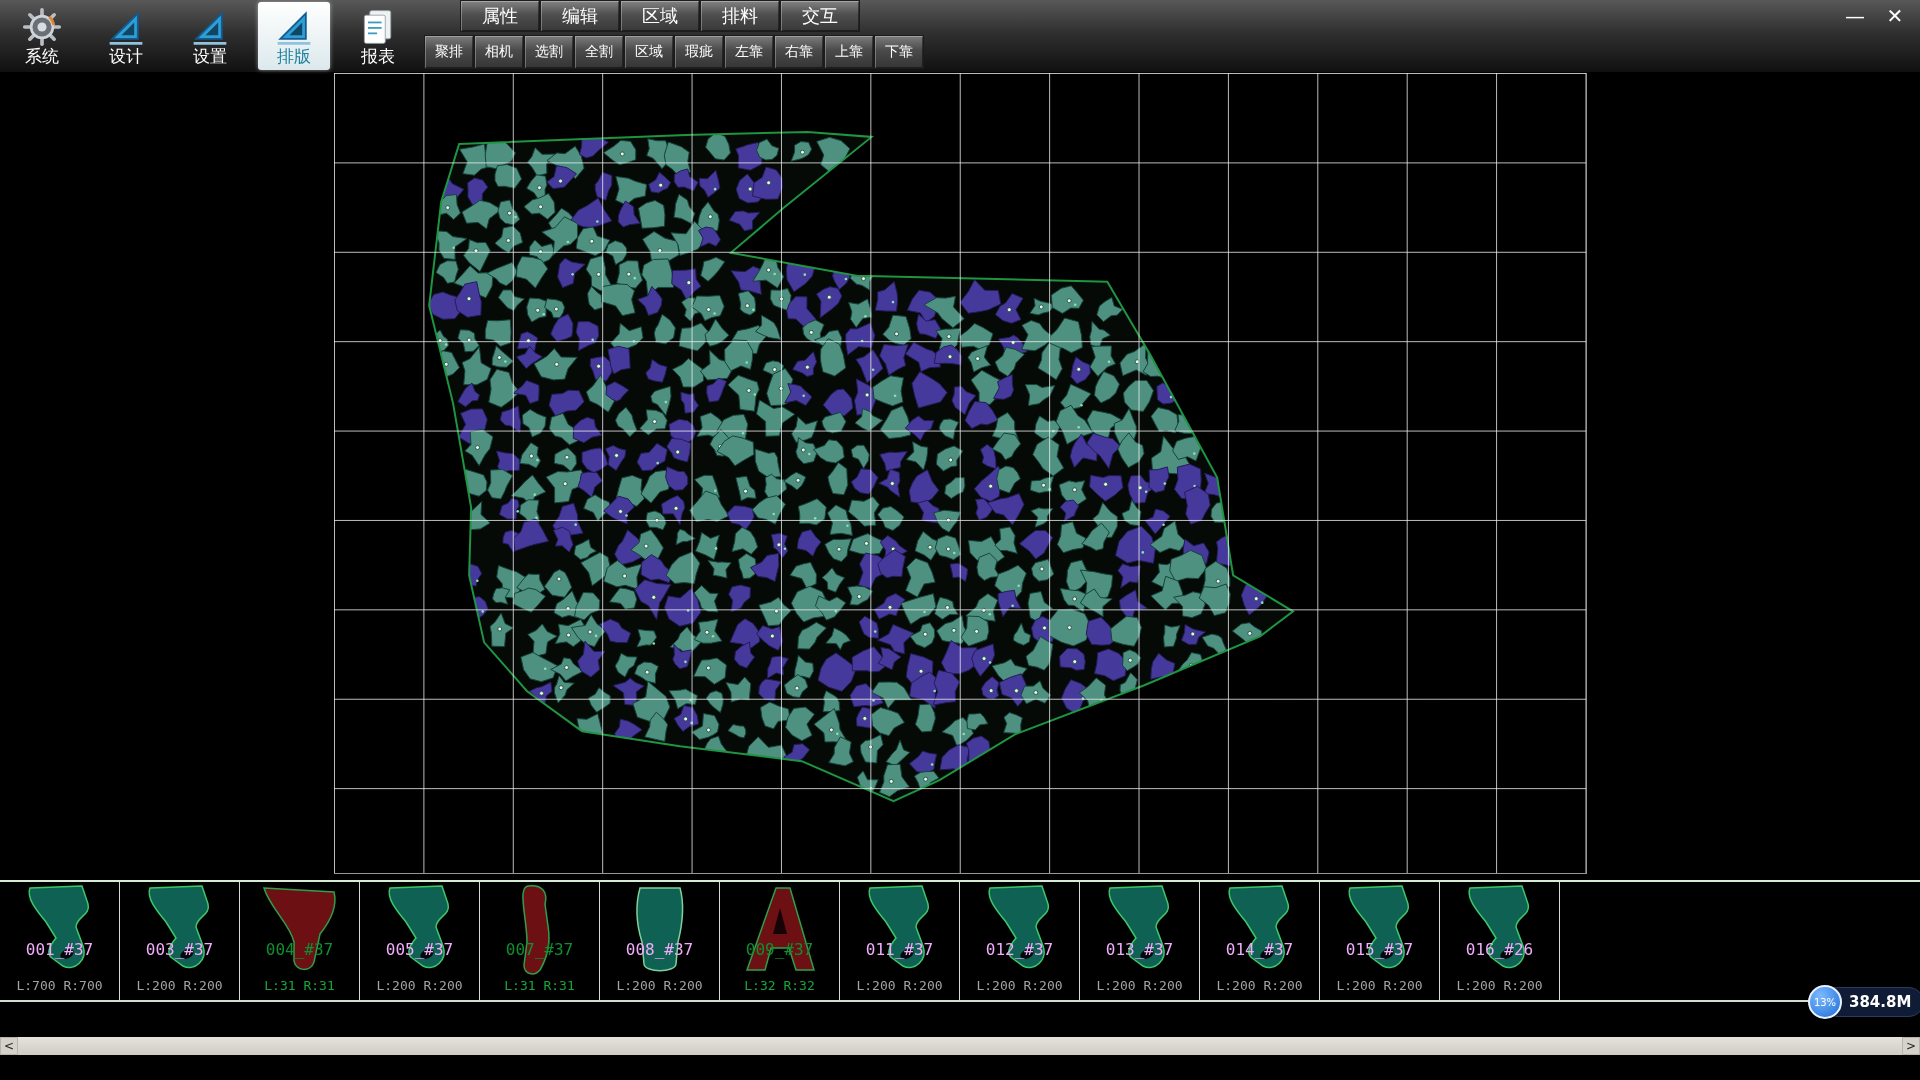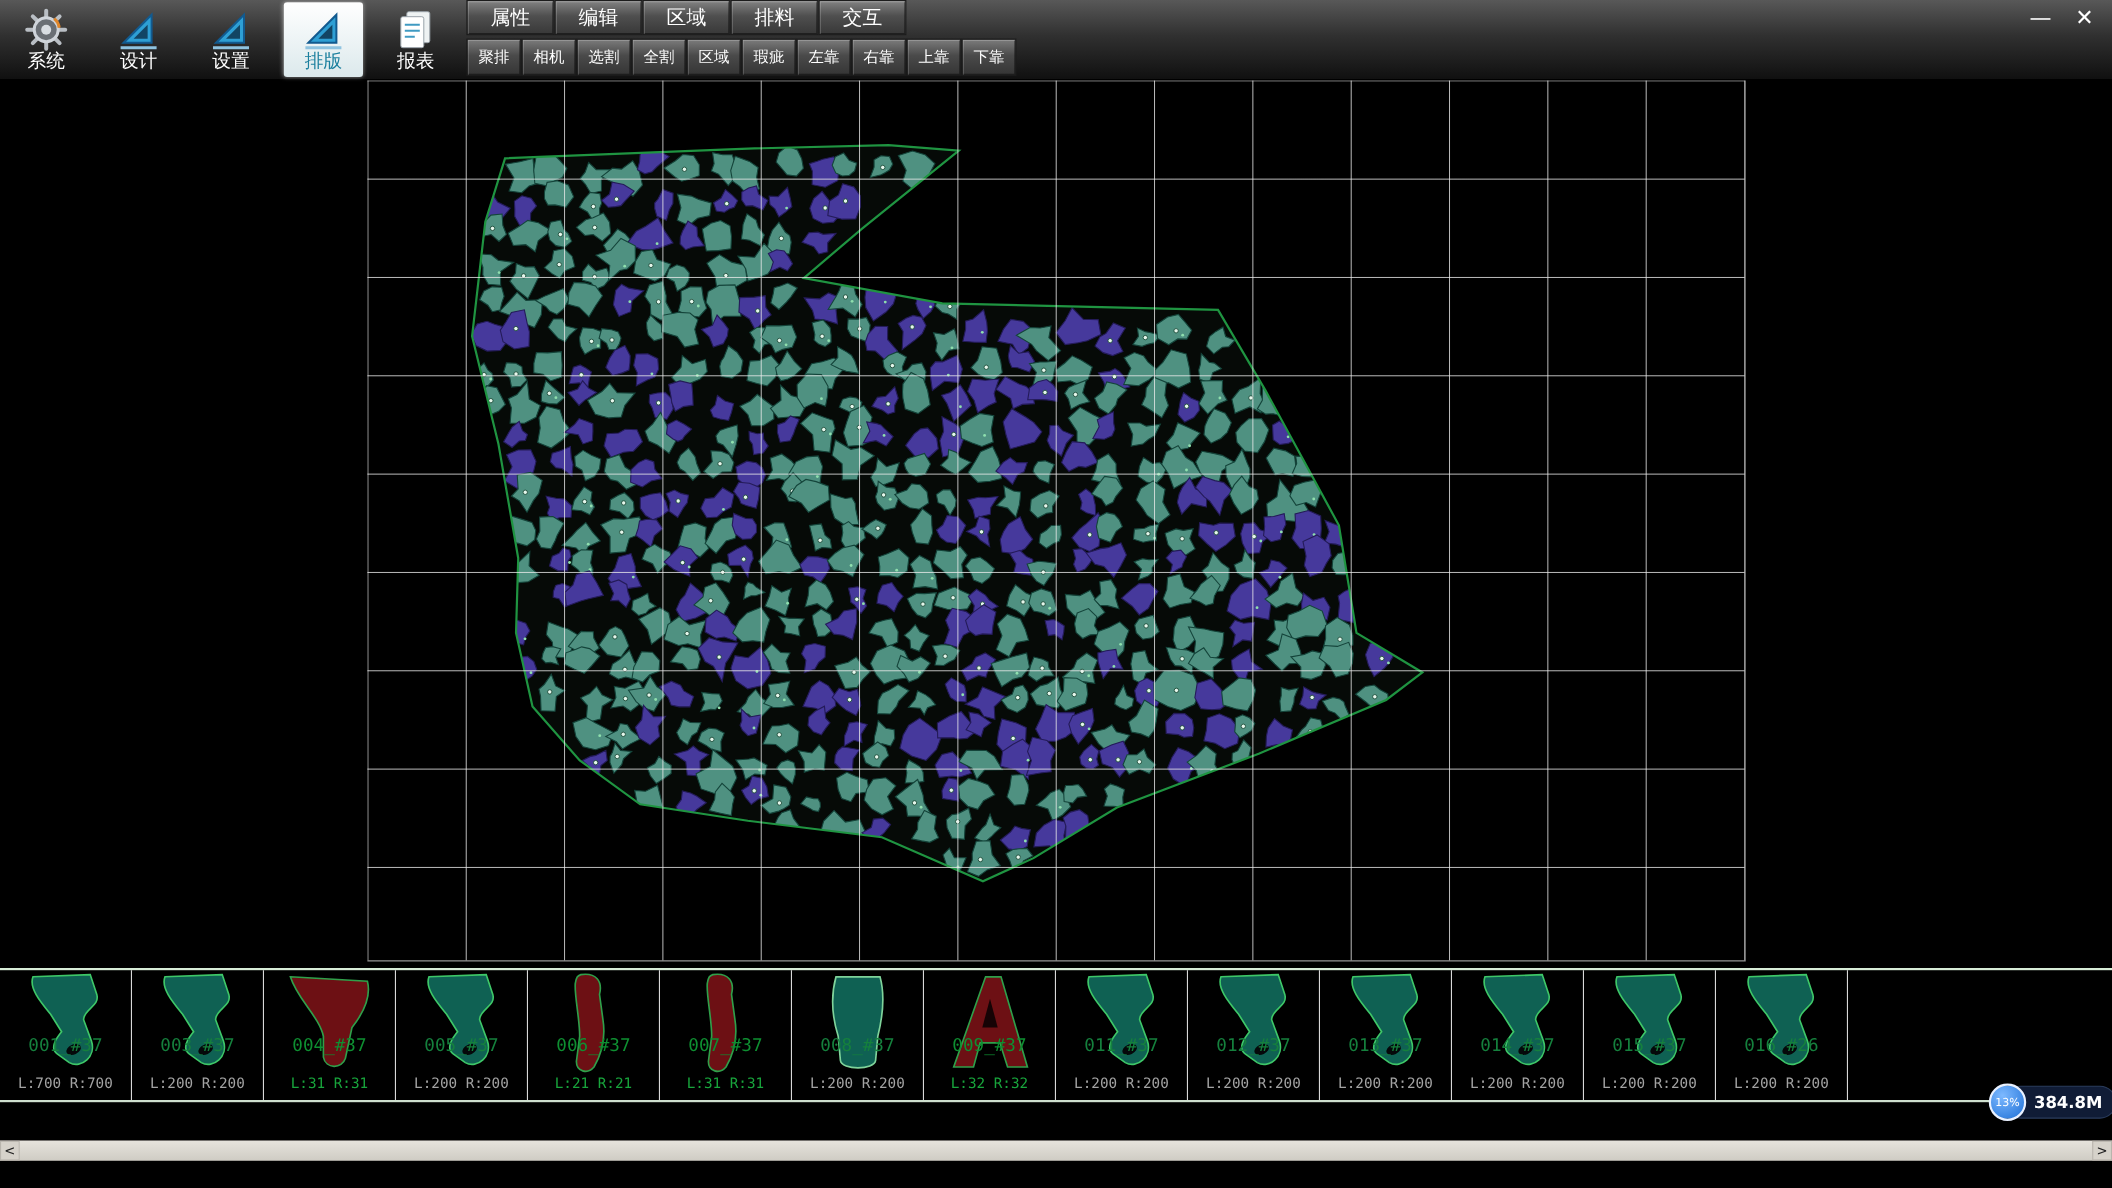--- a/index.html
+++ b/index.html
@@ -13,21 +13,21 @@
     border-bottom:1px solid #000;z-index:3;}
   #appbar{position:absolute;left:6px;top:2px;display:flex;gap:12px;}
   .appbtn{width:72px;height:68px;display:flex;flex-direction:column;align-items:center;
     justify-content:center;gap:1px;cursor:pointer;border-radius:3px;}
   .appbtn .applabel{font-size:17px;color:#fff;line-height:1;}
   .appbtn.selected{background:linear-gradient(#ffffff,#dce9ec);box-shadow:0 0 4px rgba(255,255,255,.5);}
   .appbtn.selected .applabel{color:#1b7f9e;}
   .appicon svg{width:40px;height:40px;display:block;}
 
   #menus{position:absolute;left:424px;top:0;}
-  #menurow{display:flex;height:32px;}
+  #menurow{display:flex;height:32px;margin-left:36px;}
   .menutab{width:80px;height:32px;display:flex;align-items:center;justify-content:center;
     color:#fff;font-size:18px;cursor:pointer;
     background:linear-gradient(#828282,#4f4f4f 45%,#383838);
     border:1px solid #1c1c1c;
     box-shadow:inset 1px 1px 0 rgba(255,255,255,.3), inset -1px -1px 0 rgba(0,0,0,.45);}
   #toolrow{display:flex;height:34px;margin-top:3px;}
   .toolbtn{width:50px;height:34px;display:flex;align-items:center;justify-content:center;
     color:#fff;font-size:14px;cursor:pointer;
     background:linear-gradient(#7c7c7c,#4a4a4a 45%,#353535);
     border:1px solid #1c1c1c;
@@ -46,21 +46,21 @@
       linear-gradient(to right, rgba(236,236,236,.8) 1px, transparent 1px),
       linear-gradient(to bottom, rgba(236,236,236,.8) 1px, transparent 1px);
     background-size:89.4px 89.4px;}
 
   
   #strip{position:absolute;top:880px;left:0;width:1920px;height:122px;display:flex;
     background:#000;border-top:2px solid #d7ecd7;border-bottom:2px solid #cfe0cf;z-index:2;}
   .cell{position:relative;width:120px;height:100%;border-right:1px solid #d8d8d8;cursor:pointer;}
   .cell svg{position:absolute;left:8px;top:0;width:104px;height:100px;z-index:1;}
   .pname{position:absolute;left:0;right:0;top:58px;text-align:center;z-index:2;
-    font-family:"DejaVu Sans Mono","Liberation Mono",monospace;font-size:16px;color:#15803d;}
+    font-family:"DejaVu Sans Mono","Liberation Mono",monospace;font-size:16px;color:#f0abfc;}
   .pcount{position:absolute;left:0;right:0;top:96px;text-align:center;z-index:2;
     font-family:"DejaVu Sans Mono","Liberation Mono",monospace;font-size:13px;color:#a3a3a3;}
   .cell.red .pname{color:#0e8f31;}
   .cell.red .pcount{color:#18a53c;}
 
   
   #badge{position:absolute;left:1808px;top:985px;height:34px;display:flex;align-items:center;z-index:6;}
   #badge-circle{width:34px;height:34px;border-radius:50%;z-index:2;
     background:radial-gradient(circle at 35% 30%,#7db9ff,#1d6fd6);
     border:2px solid #e9f1ff;color:#fff;font-size:10px;
@@ -859,27 +859,20 @@
           <path d="M20,6 L72,4 L78,22 C81,33 66,35 66,45 L73,64 C78,78 64,90 53,84 L42,76 C35,71 41,62 46,56 L36,40 C27,29 16,16 20,6 Z" fill="#0f6153" stroke="#3ec768" stroke-width="1.5"></path>
           <ellipse cx="57" cy="72" rx="7" ry="4.5" fill="#05080a" transform="rotate(-25 57 72)"></ellipse>
         </svg>
         <div class="pname">005_#37</div>
         <div class="pcount">L:200 R:200</div>
       </div>
       <div class="cell red">
         <svg viewBox="0 0 100 100">
           <path d="M38,4 C52,2 58,10 55,22 L58,44 C61,62 57,76 50,88 C44,95 34,92 34,83 L37,60 C37,44 32,22 33,12 C34,6 35,5 38,4 Z" fill="#6d1014" stroke="#2f9f4a" stroke-width="1.5"></path>
         </svg>
-        <div class="pname">006_#37</div>
-        <div class="pcount">L:21 R:21</div>
-      </div>
-      <div class="cell red">
-        <svg viewBox="0 0 100 100">
-          <path d="M38,4 C52,2 58,10 55,22 L58,44 C61,62 57,76 50,88 C44,95 34,92 34,83 L37,60 C37,44 32,22 33,12 C34,6 35,5 38,4 Z" fill="#6d1014" stroke="#2f9f4a" stroke-width="1.5"></path>
-        </svg>
         <div class="pname">007_#37</div>
         <div class="pcount">L:31 R:31</div>
       </div>
       <div class="cell teal">
         <svg viewBox="0 0 100 100">
           <path d="M30,6 L70,6 C75,24 72,44 68,60 L66,82 C65,91 35,91 34,82 L32,60 C27,44 25,24 30,6 Z" fill="#0f6153" stroke="#7fd39a" stroke-width="1.5"></path>
         </svg>
         <div class="pname">008_#37</div>
         <div class="pcount">L:200 R:200</div>
       </div>

